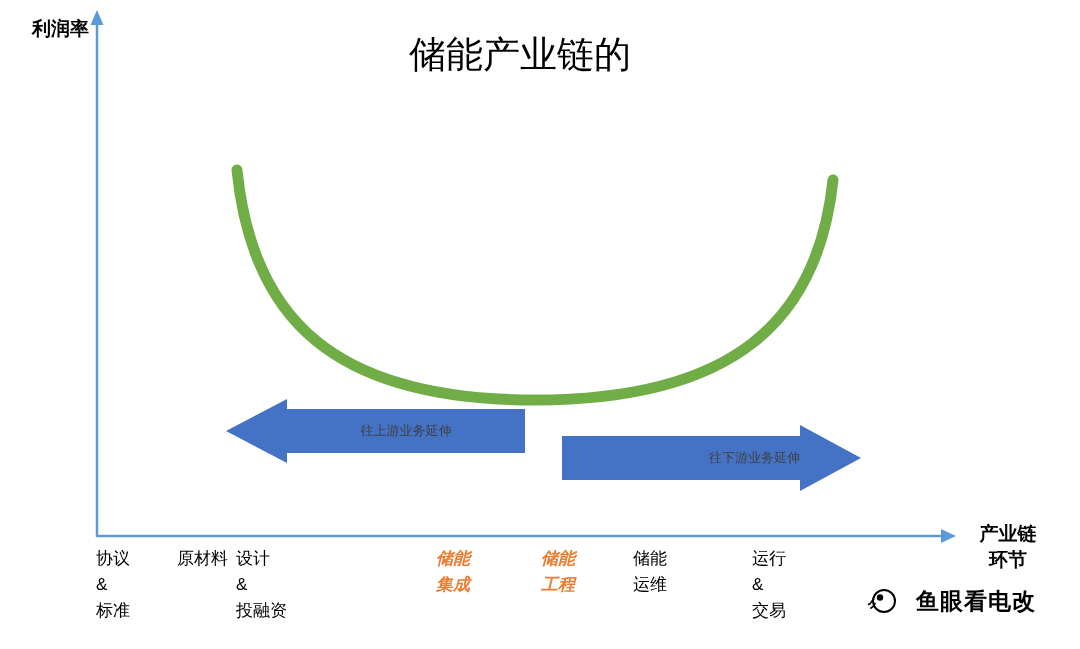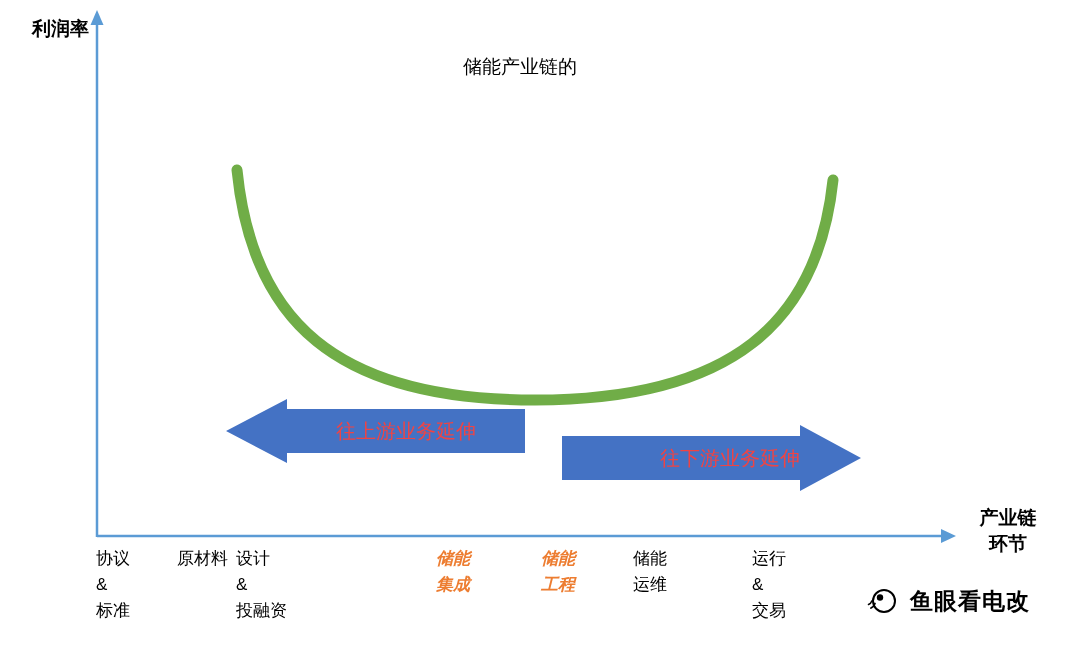--- a/index.html
+++ b/index.html
@@ -33,41 +33,41 @@
 
   .y-label {
     position: absolute;
     left: 10px; top: 16px;
     font-size: 19px;
     font-weight: bold;
     margin-left: 22px;
   }
   .chart-title {
     position: absolute;
-    left: 370px; top: 46px;
+    left: 370px; top: 34px;
     width: 300px;
     text-align: center;
-    font-size: 19px;
+    font-size: 37px;
     line-height: 42px;
     font-weight: 500;
   }
   .arrow-label {
     position: absolute;
     width: 238px;
     text-align: center;
-    color: #ef4444;
-    font-size: 20px;
+    color: #404040;
+    font-size: 13px;
     line-height: 26px;
   }
   .arrow-label.upstream { left: 287px; top: 418px; }
   .arrow-label.downstream { left: 562px; top: 445px; text-align: right; }
 
   .x-label {
     position: absolute;
-    left: 958px; top: 505px;
+    left: 958px; top: 521px;
     width: 100px;
     text-align: center;
     font-size: 19px;
     line-height: 26px;
     font-weight: bold;
   }
   .cat {
     position: absolute;
     top: 546px;
     width: 90px;
@@ -79,21 +79,21 @@
   .cat.cat-highlight {
     color: #ED7D31;
     font-weight: bold;
     font-style: italic;
   }
   .watermark {
     position: absolute;
     left: 866px; top: 584px;
     display: flex;
     align-items: center;
-    gap: 10px;
+    gap: 16px;
   }
   .wm-text {
     font-size: 23px;
     font-weight: bold;
     letter-spacing: 1px;
   }
 </style>
 </head>
 <body>
 

